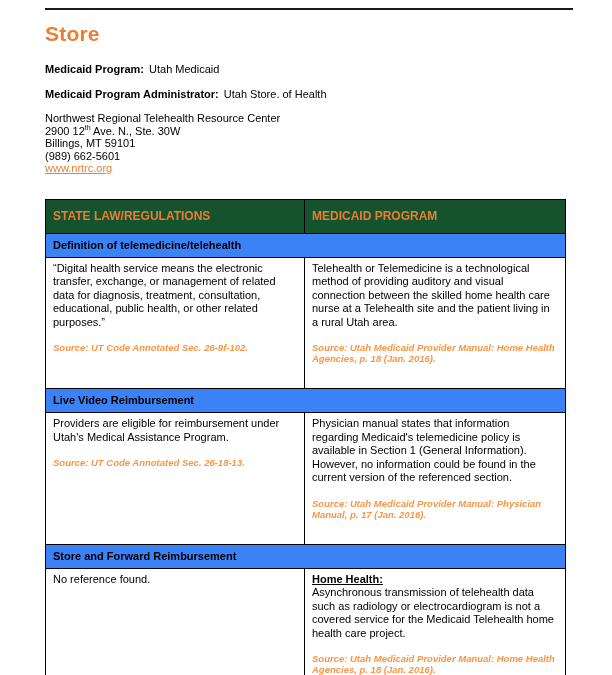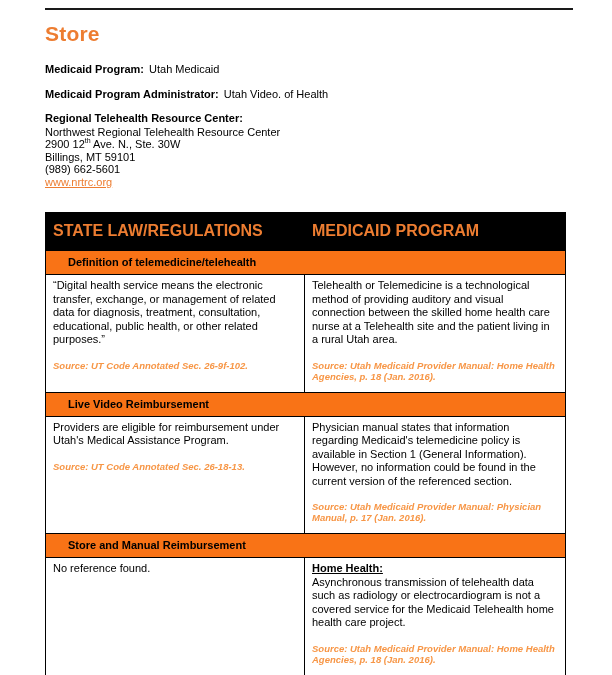--- a/index.html
+++ b/index.html
@@ -50,33 +50,33 @@
   .law-table th, .law-table td {
     border: 1px solid #000000;
     font-size: 11px;
     vertical-align: top;
     text-align: left;
   }
   .law-table col.c1 { width: 259px; }
   .law-table col.c2 { width: 261px; }
 
   .law-table th.col-head {
-    background: #000000;
+    background: #14532d;
     color: #ED7D31;
     font-weight: bold;
     padding: 9px 7px 10px 7px;
-    font-size: 16px;
+    font-size: 12px;
   }
   .law-table td.section-row {
-    background: #f97316;
+    background: #3b82f6;
     font-weight: bold;
-    padding: 5px 7px 6px 22px;
+    padding: 5px 7px 6px 7px;
   }
   .law-table td.cell {
-    padding: 4px 7px 10px 7px;
+    padding: 4px 7px 24px 7px;
     line-height: 13.5px;
     margin-top: 39px;
   }
   .cell p { margin: 0; }
   .cell .source {
     margin-top: 13px;
     color: #F79646;
     font-weight: bold;
     font-style: italic;
     font-size: 9.5px;
@@ -95,27 +95,24 @@
 <body>
 
 <div class="page">
 
   <div class="top-rule"></div>
 
   <h1 class="title">Store</h1>
 
   <div class="meta">
     <p class="meta-line program"><span class="label">Medicaid Program:</span><span>Utah Medicaid</span></p>
-    <p class="meta-line admin"><span class="label">Medicaid Program Administrator:</span><span>Utah Video. of Health</span></p>
+    <p class="meta-line admin"><span class="label">Medicaid Program Administrator:</span><span>Utah Store. of Health</span></p>
   </div>
 
   <div class="rtrc">
-    <p>
-        <span class="label">Regional Telehealth Resource Center:</span>
-      </p>
     <p>Northwest Regional Telehealth Resource Center</p>
     <p><span>2900 12</span><sup>th</sup><span> Ave. N., Ste. 30W</span></p>
     <p>Billings, MT 59101</p>
     <p>(989) 662-5601</p>
     <p><a class="rtrc-link" href="#">www.nrtrc.org</a></p>
   </div>
 
   <table class="law-table">
     <colgroup>
         <col class="c1">
@@ -149,21 +146,21 @@
         <p>Providers are eligible for reimbursement under Utah's Medical Assistance Program.</p>
         <p class="source">Source: UT Code Annotated Sec. 26-18-13.</p>
       </td>
       <td class="cell minh-lv">
         <p>Physician manual states that information regarding Medicaid's telemedicine policy is available in Section 1 (General Information).  However, no information could be found in the current version of the referenced section.</p>
         <p class="source">Source: Utah Medicaid Provider Manual: Physician Manual, p. 17 (Jan. 2016).</p>
       </td>
     </tr>
 
     <tr>
-      <td class="section-row" colspan="2">Store and Manual Reimbursement</td>
+      <td class="section-row" colspan="2">Store and Forward Reimbursement</td>
     </tr>
     <tr>
       <td class="cell minh-sf">
         <p>No reference found.</p>
       </td>
       <td class="cell minh-sf">
         <p class="cell-heading">Home Health:</p>
         <p>Asynchronous transmission of telehealth data such as radiology or electrocardiogram is not a covered service for the Medicaid Telehealth home health care project.</p>
         <p class="source">Source: Utah Medicaid Provider Manual: Home Health Agencies, p. 18 (Jan. 2016).</p>
       </td>

